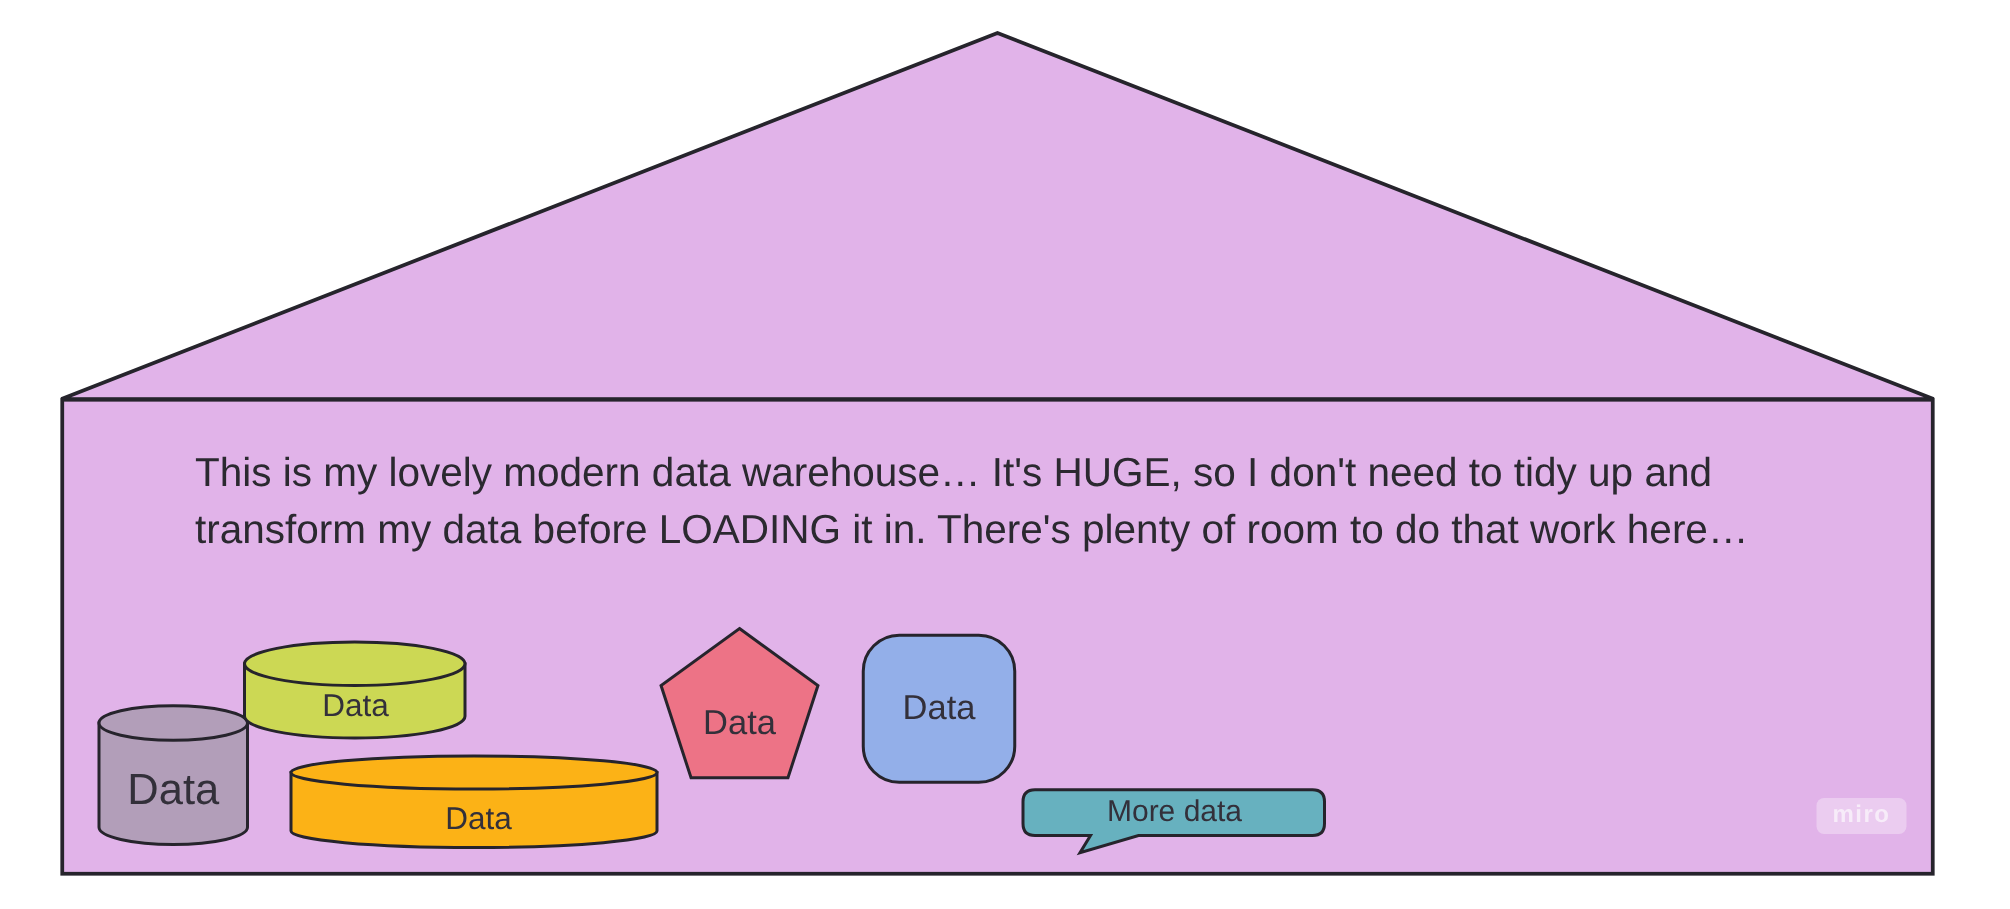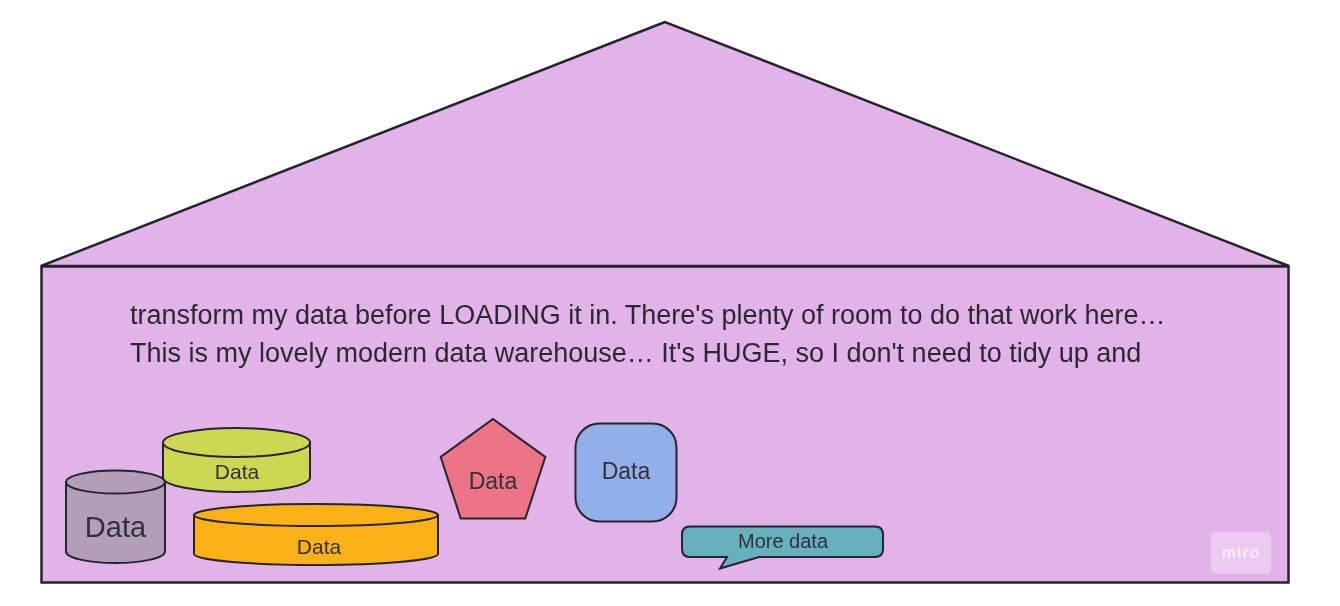--- a/index.html
+++ b/index.html
@@ -45,21 +45,21 @@
     letter-spacing: 0px;
   }
   .caption div {
     white-space: nowrap;
   }
   .miro-badge {
     position: absolute;
     left: 1211px;
     top: 532px;
     width: 60px;
-    height: 42px;
+    height: 24px;
     border-radius: 5px;
     background: rgba(255, 255, 255, 0.33);
     display: flex;
     align-items: center;
     justify-content: center;
     color: rgba(255, 255, 255, 0.62);
     font-size: 16px;
     font-weight: 600;
     letter-spacing: 1px;
   }
@@ -105,21 +105,21 @@
     </g>
 
     <g>
       <path class="outline shape-outline" d="M 690 526.5 H 875 Q 883 526.5 883 534.5 V 549 Q 883 557 875 557 H 759 L 720 568.5 L 727 557 H 690 Q 682 557 682 549 V 534.5 Q 682 526.5 690 526.5 Z" fill="#67b1bf"></path>
       <text class="shape-label" x="783" y="541" font-size="20">More data</text>
     </g>
 
   </svg>
 
   <div class="caption">
+    <div>This is my lovely modern data warehouse… It's HUGE, so I don't need to tidy up and</div>
     <div>transform my data before LOADING it in. There's plenty of room to do that work here…</div>
-    <div>This is my lovely modern data warehouse… It's HUGE, so I don't need to tidy up and</div>
   </div>
 
   <div class="miro-badge">
     <span>miro</span>
   </div>
 
 </div>
 
 </body></html>

